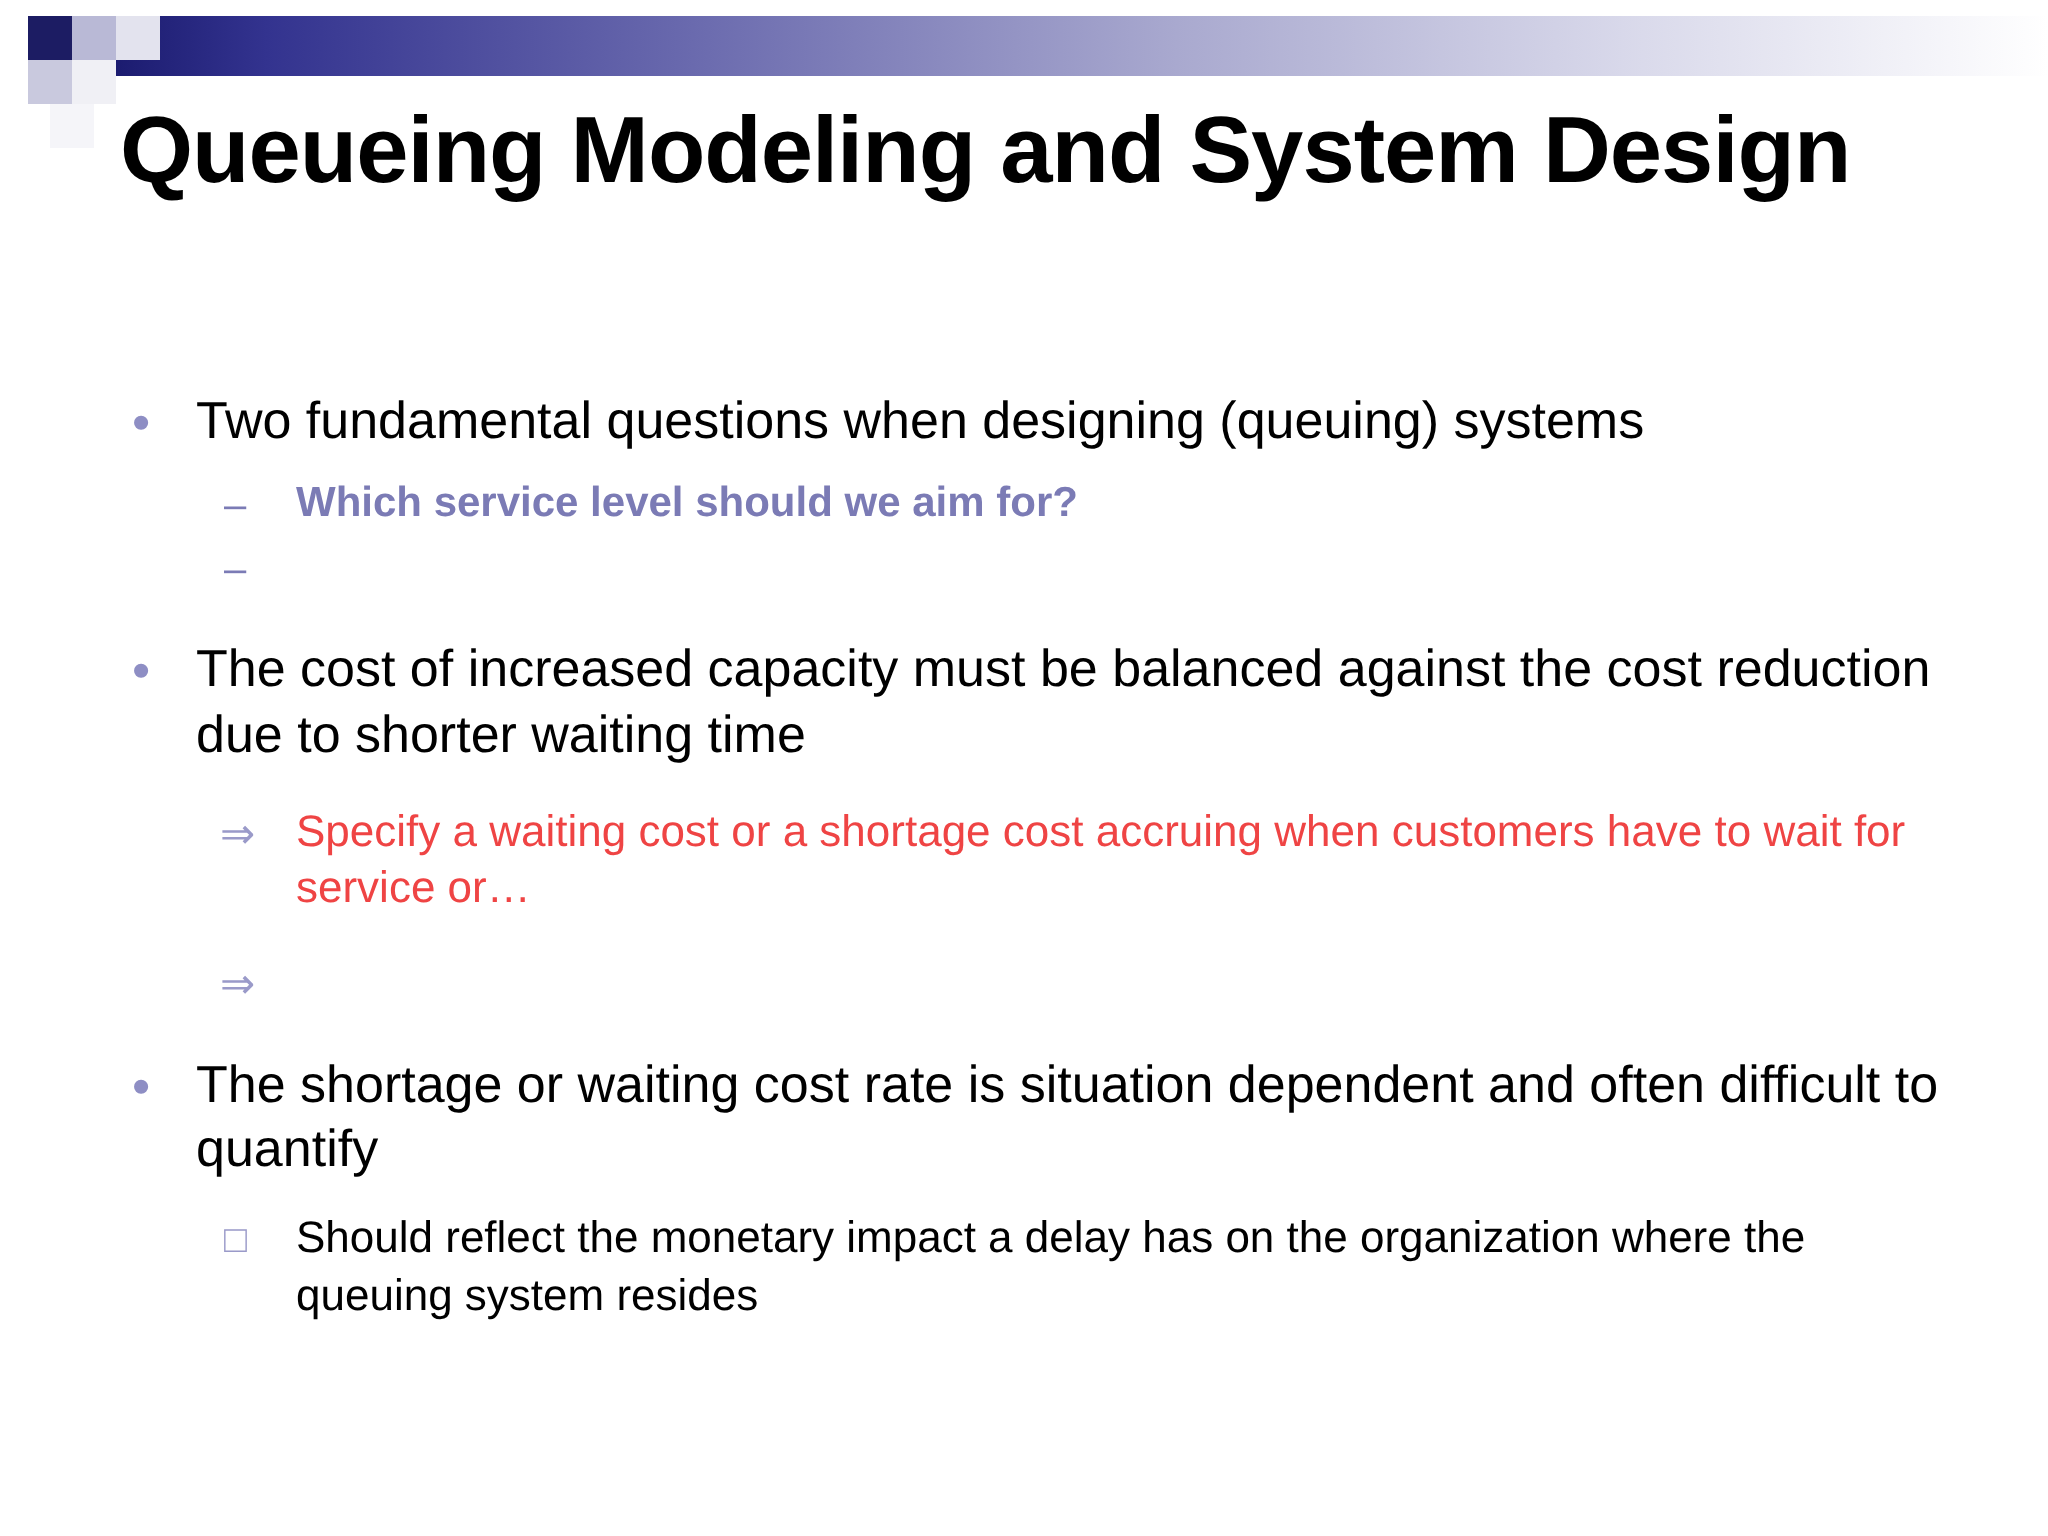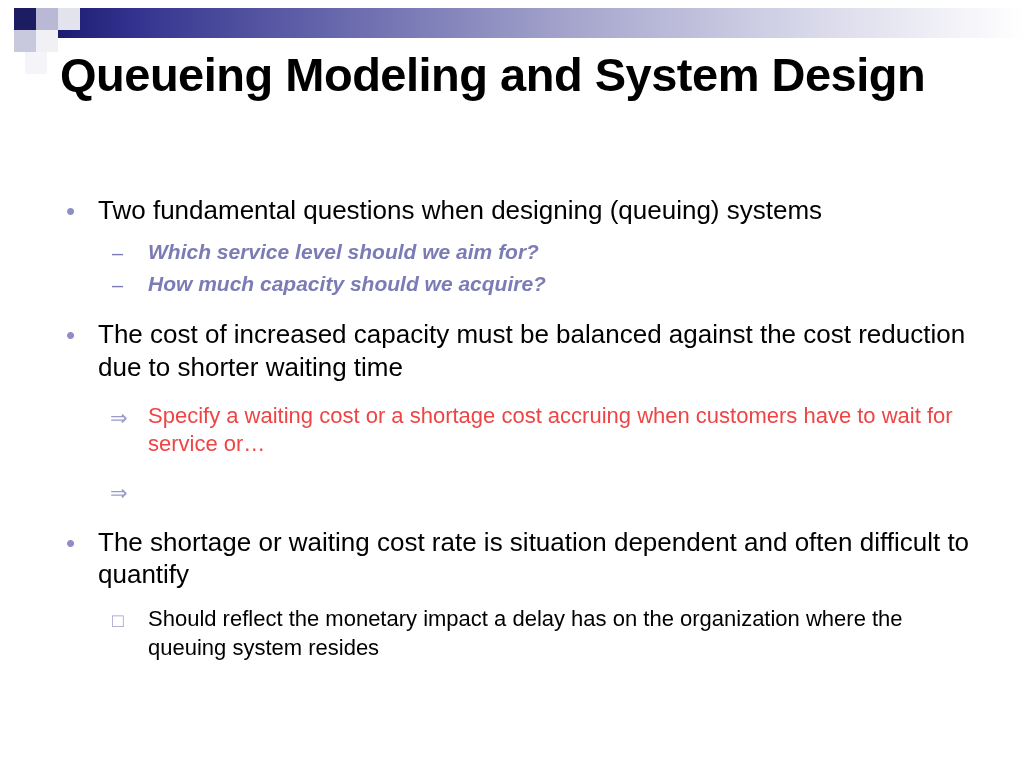--- a/index.html
+++ b/index.html
@@ -96,21 +96,20 @@
     color: #7b7bb5;
     font-size: 20px;
     line-height: 30px;
     text-align: left;
     padding-left: 52px;
     box-sizing: border-box;
   }
   .lvl2 .text {
     font-size: 21px;
     font-weight: bold;
-    font-style: italic;
     line-height: 1.3;
     color: #7b7bb5;
     flex: 1;
   }
 
   
   .lvl3 {
     margin-top: 4px;
   }
   .lvl3 .bullet {
@@ -177,21 +176,20 @@
 
     <div class="gap-s"></div>
 
     <div class="row lvl2">
       <div class="bullet">–</div>
       <div class="text">Which service level should we aim for?</div>
     </div>
 
     <div class="row lvl2">
       <div class="bullet">–</div>
-      <div class="text">How much capacity should we acquire?</div>
     </div>
 
     <div class="gap-m"></div>
 
     <div class="row lvl1">
       <div class="bullet">•</div>
       <div class="text">The cost of increased capacity must be balanced against the cost reduction due to shorter waiting time</div>
     </div>
 
     <div class="gap-m"></div>

